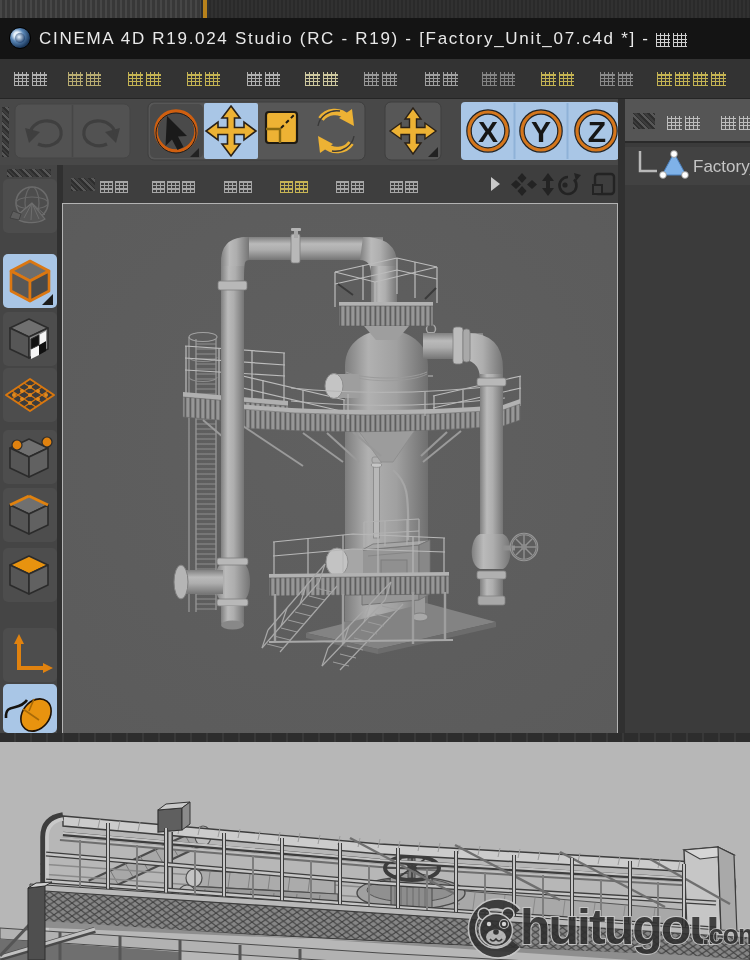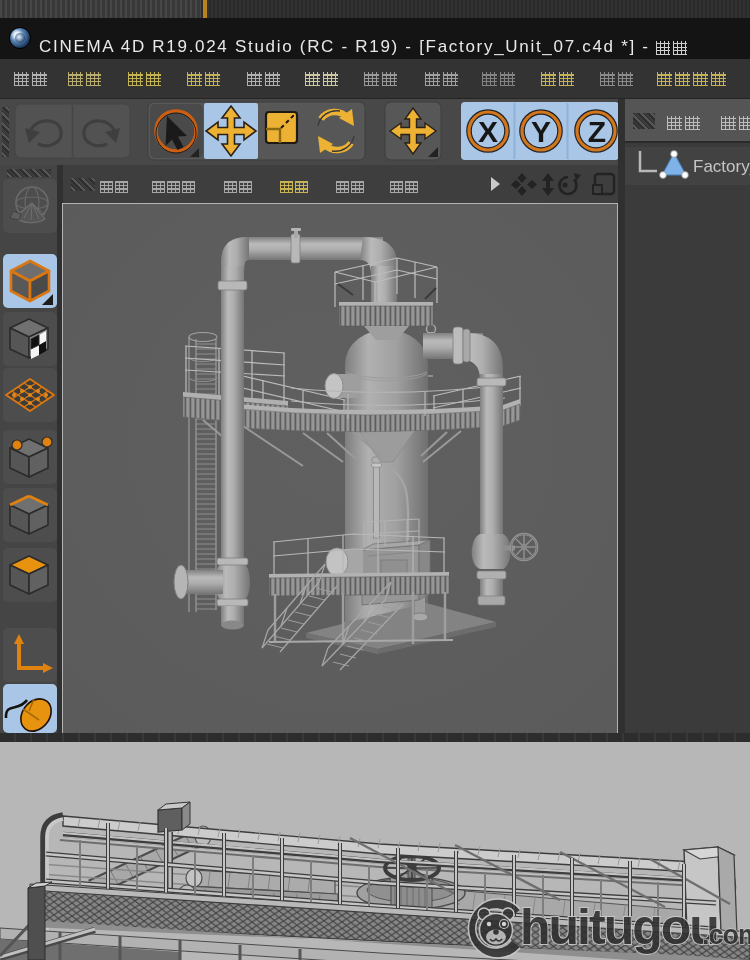--- a/index.html
+++ b/index.html
@@ -21,21 +21,21 @@
 #topstrip .rgt{position:absolute;left:207px;top:0;width:543px;height:18px;
 background:repeating-linear-gradient(90deg,#313131 0 2px,#2a2a2a 2px 4px)}
 
 #titlebar{left:0;top:18px;width:750px;height:41px;background:#141414;color:#e9e9e9;
 font-size:17px;letter-spacing:1.7px;line-height:41px;white-space:nowrap}
 #titlebar .logo{position:absolute;left:9px;top:9px;width:22px;height:22px;border-radius:50%;
 background:radial-gradient(circle at 35% 35%, #e8f2fb 0 15%, #5b88b8 35%, #1d3a5e 70%, #0d1b30 100%);
 border:1px solid #000}
 #titlebar .logo:after{content:"";position:absolute;left:5px;top:5px;width:10px;height:10px;border-radius:50%;
 background:radial-gradient(circle at 40% 40%, #e8f4ff, #274a77 70%)}
-#titlebar .t{position:absolute;left:39px;top:8px}
+#titlebar .t{position:absolute;left:39px;top:0}
 
 #menubar{left:0;top:59px;width:750px;height:40px;background:#333333;border-bottom:1px solid #252525}
 .mi{position:absolute;top:11px;font-size:14px}
 
 #toolbar{left:0;top:99px;width:750px;height:66px;background:#484848}
 .grip{background:repeating-linear-gradient(45deg,#2e2e2e 0 2px,#565656 2px 4px,#2e2e2e 4px 5px,#3c3c3c 5px 7px)}
 #tb-grip{left:2px;top:107px;width:7px;height:50px}
 .blue{background:#a9c6e6}
 #toolbar svg,.lbtn svg{position:absolute;left:0;top:0}
 

